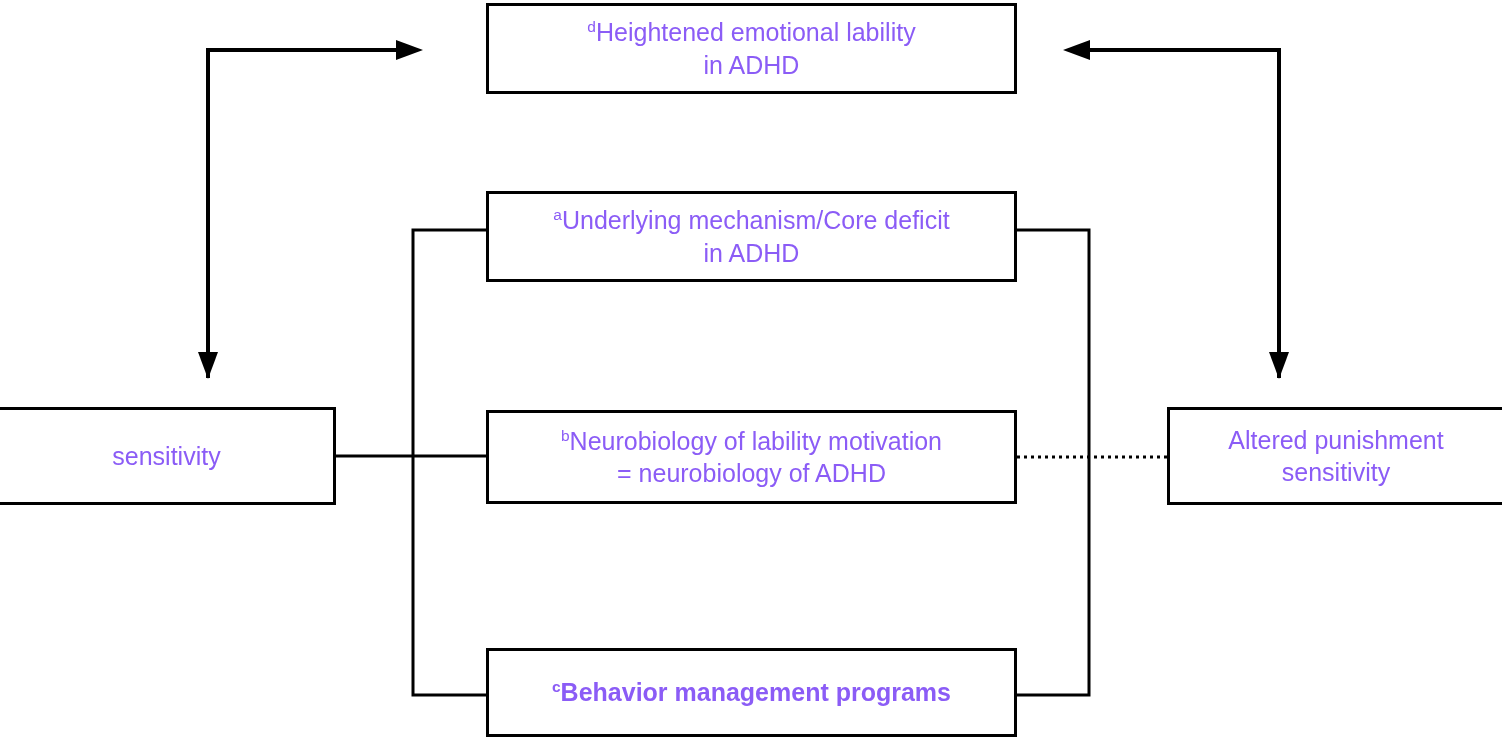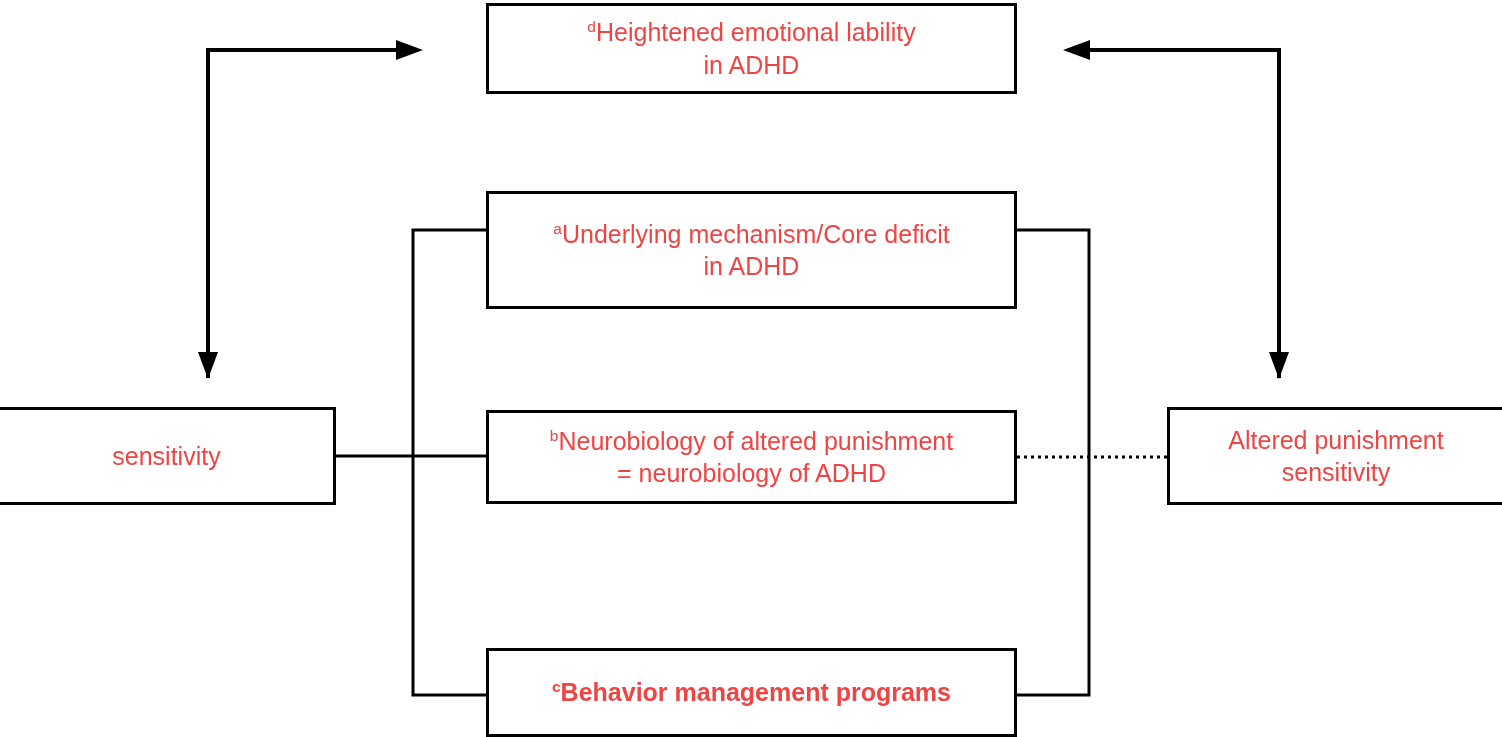--- a/index.html
+++ b/index.html
@@ -26,36 +26,36 @@
   .node {
     position: absolute;
     box-sizing: border-box;
     border: 3px solid #000000;
     background: #ffffff;
     display: flex;
     flex-direction: column;
     align-items: center;
     justify-content: center;
     text-align: center;
-    color: #ef4444;
+    color: #8b5cf6;
     font-size: 25px;
     line-height: 1.30;
     z-index: 2;
   }
   .node .line { white-space: nowrap; }
   .node.bold { font-weight: bold; }
   sup {
     font-size: 0.62em;
     vertical-align: super;
     line-height: 0;
   }
 
   
   #box-emotional-lability { left: 486px; top: 3px;   width: 531px; height: 91px; }
-  #box-underlying-mechanism { left: 486px; top: 191px; width: 531px; height: 118px; }
+  #box-underlying-mechanism { left: 486px; top: 191px; width: 531px; height: 91px; }
   #box-neurobiology        { left: 486px; top: 410px; width: 531px; height: 94px; }
   #box-behavior-management { left: 486px; top: 648px; width: 531px; height: 89px; }
   #box-reward-sensitivity  { left: -3px;  top: 407px; width: 339px; height: 98px; }
   #box-punishment-sensitivity { left: 1167px; top: 407px; width: 338px; height: 98px; }
 </style>
 </head>
 <body>
 
 <div id="canvas">
 
@@ -91,21 +91,21 @@
     <span class="line"><sup>d</sup><span>Heightened emotional lability</span></span>
     <span class="line">in ADHD</span>
   </div>
 
   <div class="node" id="box-underlying-mechanism">
     <span class="line"><sup>a</sup><span>Underlying mechanism/Core deficit</span></span>
     <span class="line">in ADHD</span>
   </div>
 
   <div class="node" id="box-neurobiology">
-    <span class="line"><sup>b</sup><span>Neurobiology of altered punishment</span></span>
+    <span class="line"><sup>b</sup><span>Neurobiology of lability motivation</span></span>
     <span class="line">= neurobiology of ADHD</span>
   </div>
 
   <div class="node bold" id="box-behavior-management">
     <span class="line"><sup>c</sup><span>Behavior management programs</span></span>
   </div>
 
   <div class="node" id="box-reward-sensitivity">
     <span class="line">sensitivity</span>
   </div>

